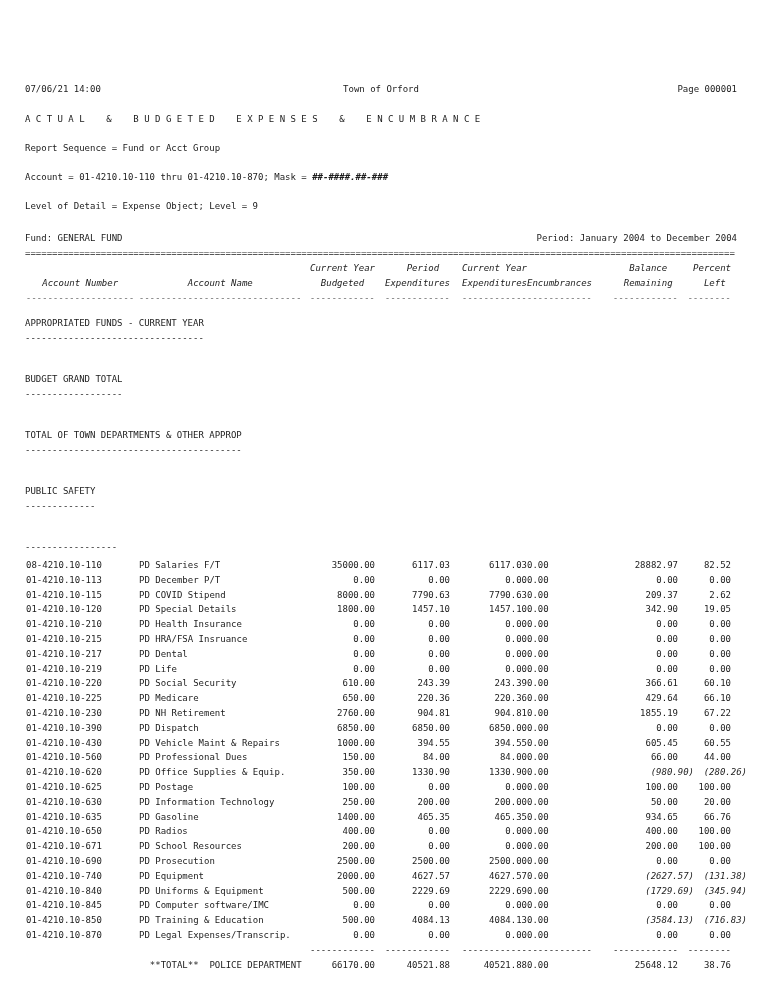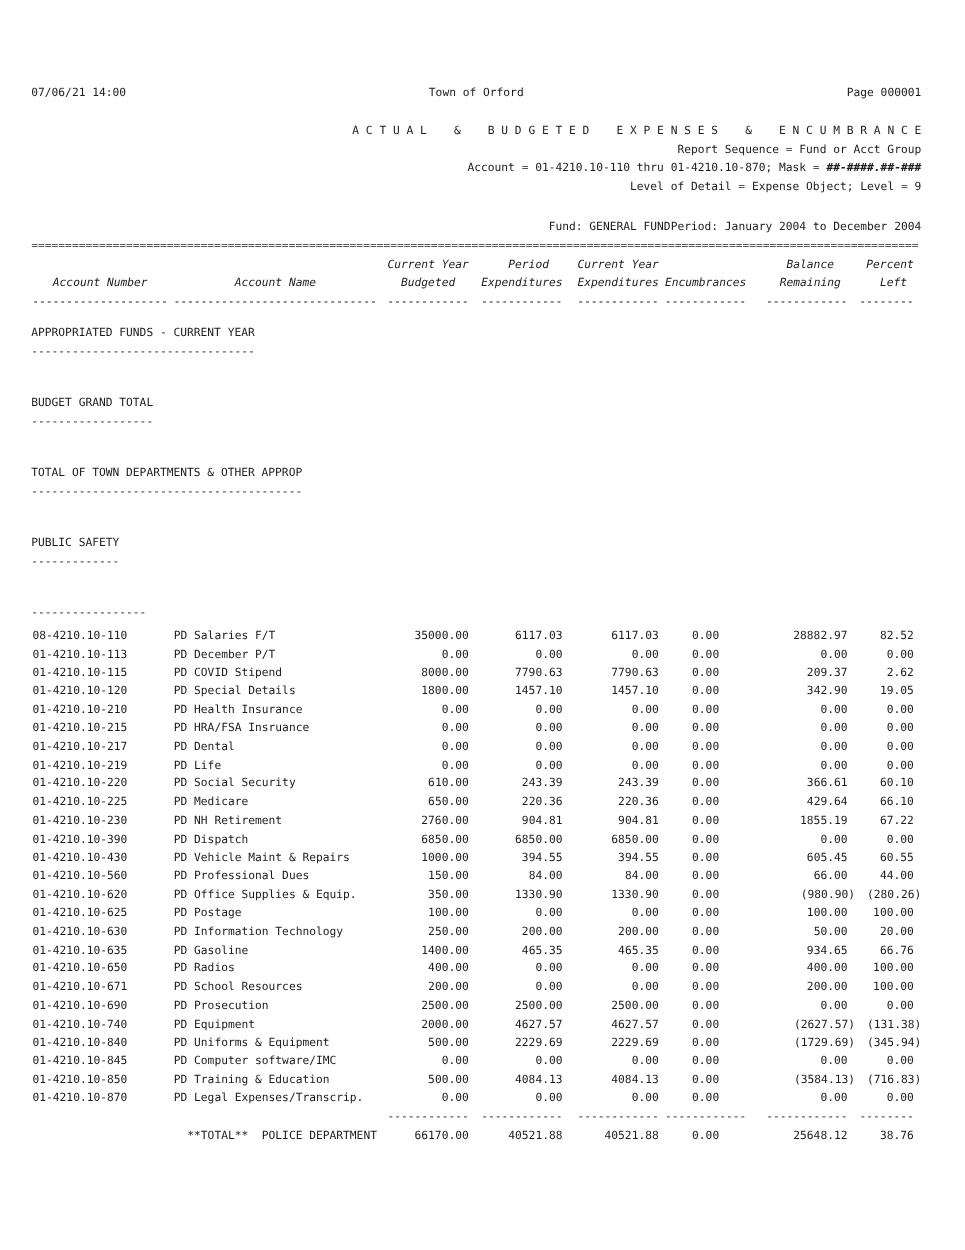--- a/index.html
+++ b/index.html
@@ -6,43 +6,43 @@
   .page{
     position:relative;
     width:772px;height:1000px;
     box-sizing:border-box;
     background:#fff;
     padding:68px 35px 0 25px;
     font-family:"DejaVu Sans Mono","Liberation Mono",monospace;
     font-size:9px;
     color:#1b1b1b;
   }
-  .line{line-height:15px;height:15px;white-space:pre;}
+  .line{line-height:15px;height:15px;white-space:pre;margin-top:14px;}
   .hdr-row{display:flex;}
   .hdr-row .l{flex:1;text-align:left;}
   .hdr-row .c{flex:0 0 auto;text-align:center;}
   .hdr-row .r{flex:1;text-align:right;}
-  .center{text-align:right;}
+  .center{text-align:left;}
   .title{margin-top:15px;}
   .mask{font-weight:bold;font-style:italic;}
-  .fund-row{display:flex;justify-content:flex-end;margin-top:17px;}
+  .fund-row{display:flex;justify-content:space-between;margin-top:17px;}
   .sepline{line-height:15px;height:15px;white-space:pre;overflow:hidden;letter-spacing:0;}
   
   .trow{height:14.8px;line-height:14.8px;white-space:nowrap;}
   .hrow{height:15px;line-height:15px;font-style:italic;}
   .cell{display:inline-block;white-space:pre;vertical-align:top;box-sizing:border-box;overflow:visible;}
   .col0{width:114px;text-align:left;padding-left:1px;}
   .col1{width:171px;text-align:left;}
   .col2{width:65px;text-align:right;}
   .col3{width:75px;text-align:right;}
   .col4{width:77px;text-align:right;}
-  .col5{width:75px;text-align:center;}
+  .col5{width:75px;text-align:left;}
   .col6{width:76px;text-align:right;}
   .col7{width:53px;text-align:right;}
-  .paren{position:relative;left:6px;}
+  .paren{position:relative;left:16px;font-style:italic;}
   .sect{margin-top:26px;}
   .sect.first{margin-top:10px;}
   .sect div{line-height:15px;height:15px;white-space:pre;}
   .rows-wrap{margin-top:3px;}
 </style>
 </head>
 <body>
 
 <div class="page">
 

